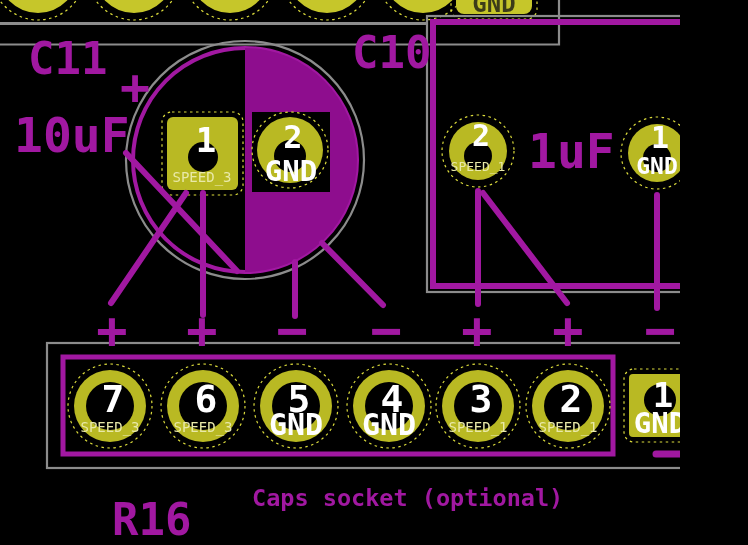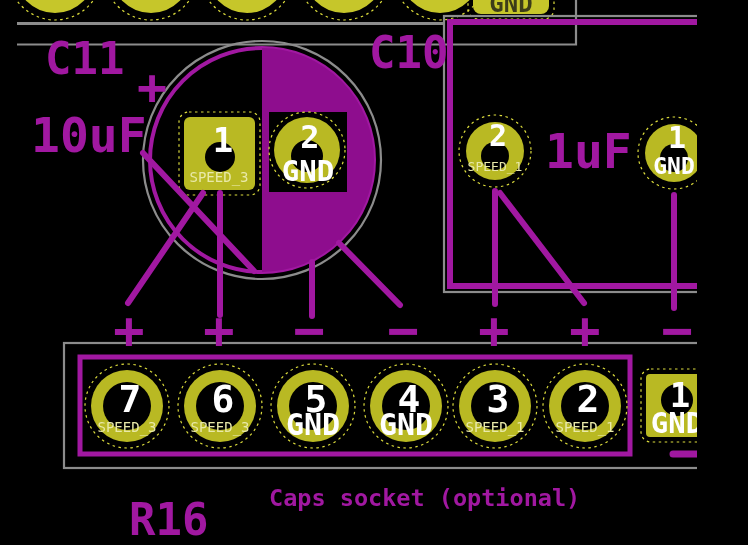--- a/index.html
+++ b/index.html
@@ -1,16 +1,16 @@
 <!DOCTYPE html>
 <html><head>
 <meta charset="utf-8">
 <style>
   html,body{margin:0;padding:0;background:#000;}
-  .stage{position:relative;width:680px;height:545px;background:#000;overflow:hidden;margin-left:17px;}
+  .stage{position:relative;width:680px;height:545px;background:#000;overflow:hidden;}
   svg{display:block;}
   text{font-family:"DejaVu Sans Mono", monospace;}
   .silk-text{fill:#A118A1;font-weight:bold;}
   .pad-num{fill:#FFFFFF;font-weight:bold;text-anchor:middle;}
   .net-gnd{fill:#FFFFFF;font-weight:bold;text-anchor:middle;}
   .net-sig{fill:#E9E9A8;text-anchor:middle;}
   .pol{fill:#A118A1;font-weight:bold;text-anchor:middle;}
   .clr{fill:none;stroke:#DCDC3C;stroke-width:1.2;stroke-dasharray:2.5 3.5;}
   .court{fill:none;stroke:#8C8C8C;stroke-width:2.2;}
   .silk-line{fill:none;stroke:#A118A1;stroke-linecap:round;}

